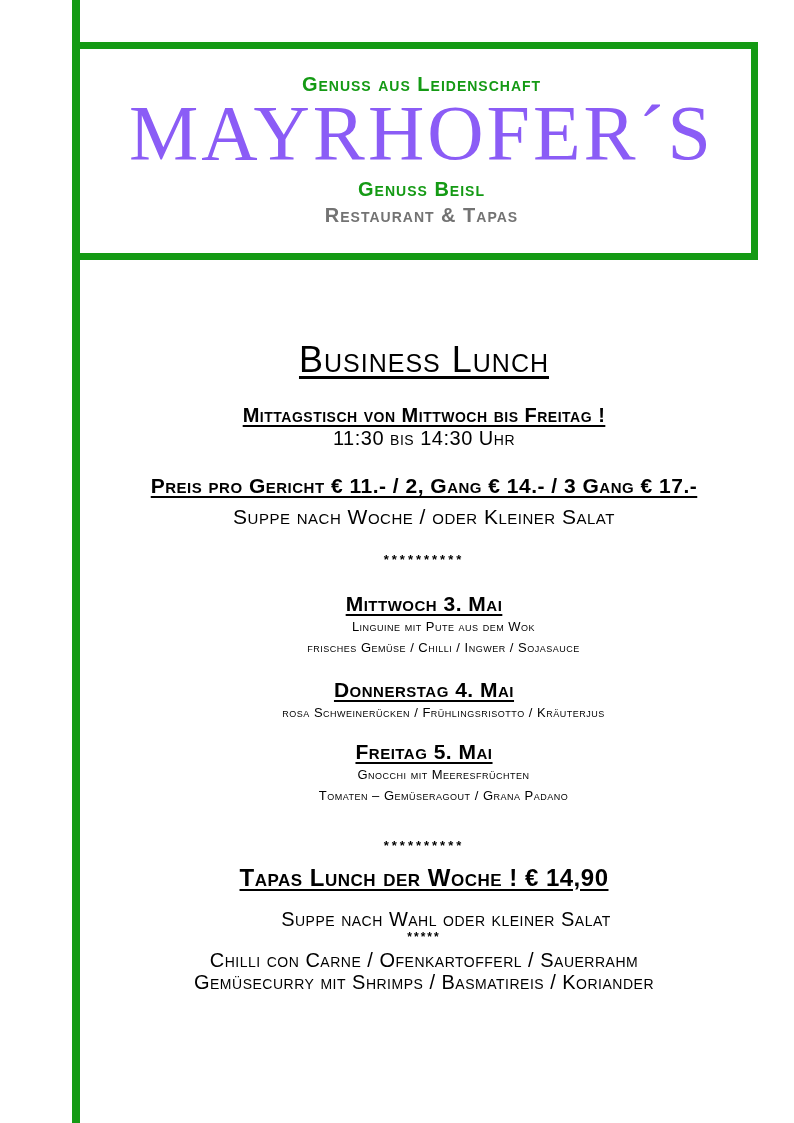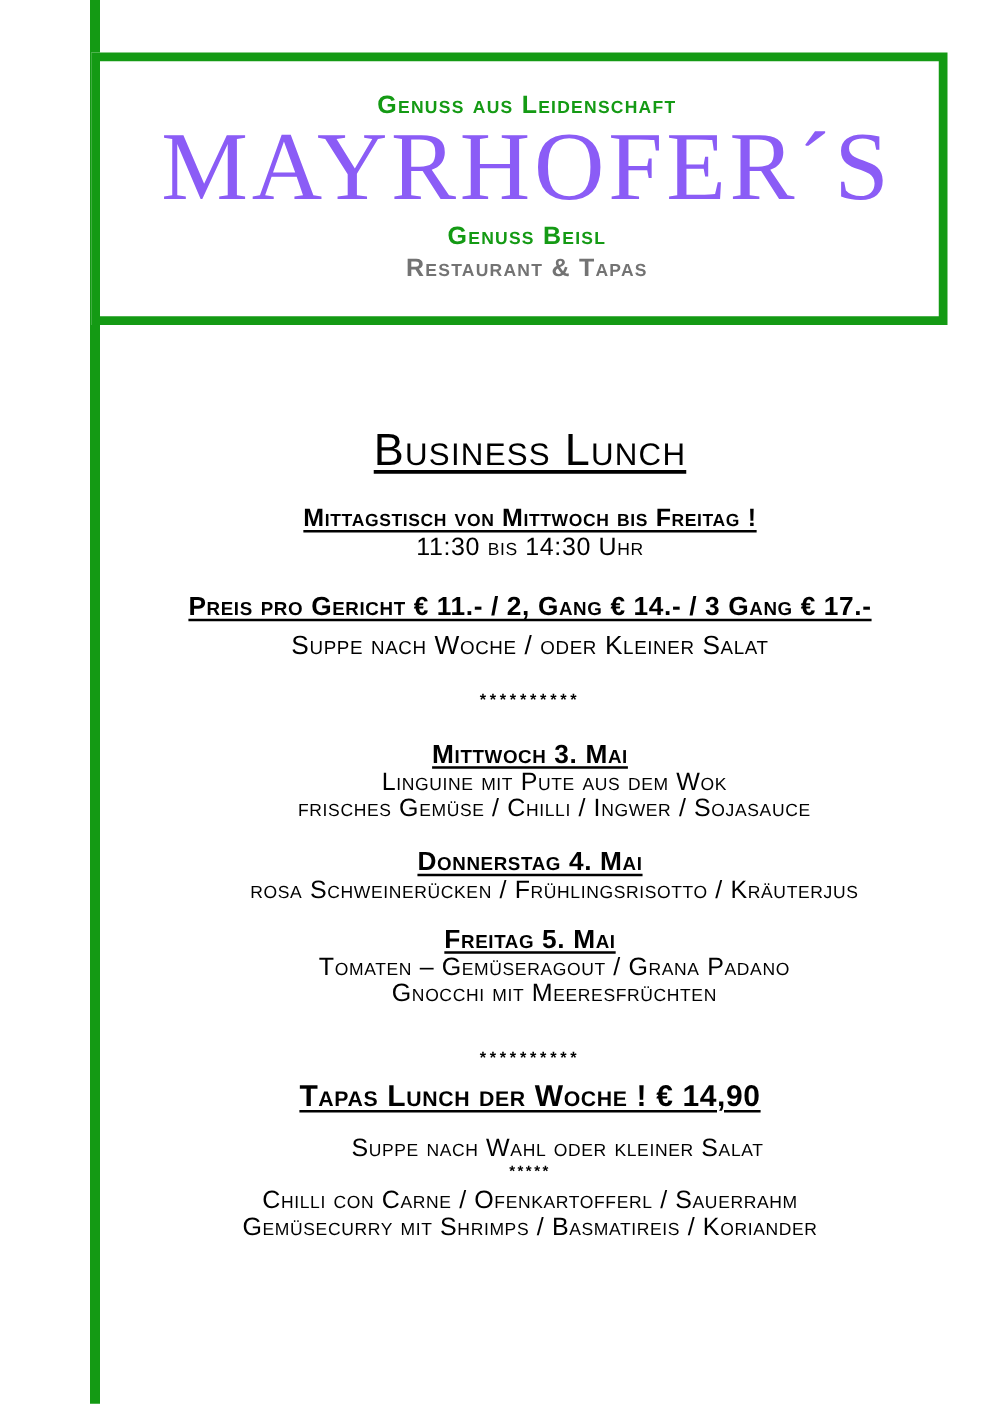--- a/index.html
+++ b/index.html
@@ -75,21 +75,21 @@
     text-decoration-thickness: 2px;
     text-underline-offset: 3px;
   }
   .intro-heading { margin-top: 21px; font-size: 20px; line-height: 24px; letter-spacing: .5px; }
   .hours-line    { font-size: 20px; line-height: 22px; letter-spacing: .5px; }
   .pricing-line  { margin-top: 24px; font-size: 21px; line-height: 26px; letter-spacing: .5px; }
   .side-line     { margin-top: 5px; font-size: 21px; line-height: 26px; letter-spacing: .5px; }
   .side-line b   { font-weight: 400; }
   .sep-long1     { margin-top: 22px; font-size: 13px; line-height: 16px; font-weight: 700; letter-spacing: 3px; }
   .day-heading   { font-size: 21px; line-height: 24px; letter-spacing: .5px; }
-  .day-line      { font-size: 20px; line-height: 21px; letter-spacing: .5px; padding-left: 39px; }
+  .day-line      { font-size: 13px; line-height: 21px; letter-spacing: .5px; padding-left: 39px; }
   .day-1 .day-heading { margin-top: 24px; }
   .day-2 .day-heading { margin-top: 20px; }
   .day-3 .day-heading { margin-top: 17px; }
   .sep-long2     { margin-top: 32px; font-size: 13px; line-height: 16px; font-weight: 700; letter-spacing: 3px; }
   .tapas-heading { margin-top: 9px; font-size: 24px; line-height: 30px; letter-spacing: .5px; }
   .tapas-sub     { margin-top: 15px; font-size: 20px; line-height: 22px; letter-spacing: .5px; padding-left: 44px; }
   .sep-short     { font-size: 12px; line-height: 14px; font-weight: 700; letter-spacing: 2px; }
   .tapas-line    { font-size: 20px; line-height: 22px; letter-spacing: .5px; }
   .tapas-line.first { margin-top: 5px; }
 </style>
@@ -126,22 +126,22 @@
       <div class="day-line">frisches Gemüse / Chilli / Ingwer / Sojasauce</div>
     </div>
 
     <div class="day-2">
       <div class="day-heading h-bold">Donnerstag 4. Mai</div>
       <div class="day-line">rosa Schweinerücken / Frühlingsrisotto / Kräuterjus</div>
     </div>
 
     <div class="day-3">
       <div class="day-heading h-bold">Freitag 5. Mai</div>
+      <div class="day-line">Gnocchi mit Meeresfrüchten</div>
       <div class="day-line">Tomaten – Gemüseragout / Grana Padano</div>
-      <div class="day-line">Gnocchi mit Meeresfrüchten</div>
     </div>
 
     <div class="sep-long2">**********</div>
 
     <div>
       <div class="tapas-heading h-bold">Tapas Lunch der Woche ! € 14,90</div>
       <div class="tapas-sub">Suppe nach Wahl oder kleiner Salat</div>
       <div class="sep-short">*****</div>
       <div class="tapas-line first">Chilli con Carne / Ofenkartofferl / Sauerrahm</div>
       <div class="tapas-line">Gemüsecurry mit Shrimps / Basmatireis / Koriander</div>

